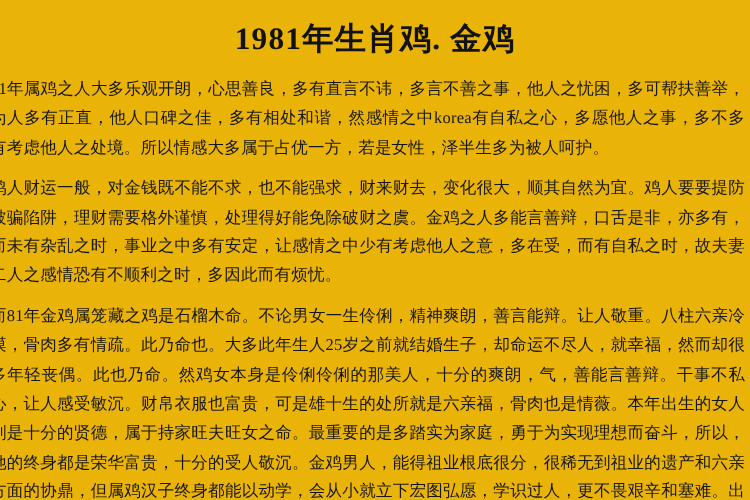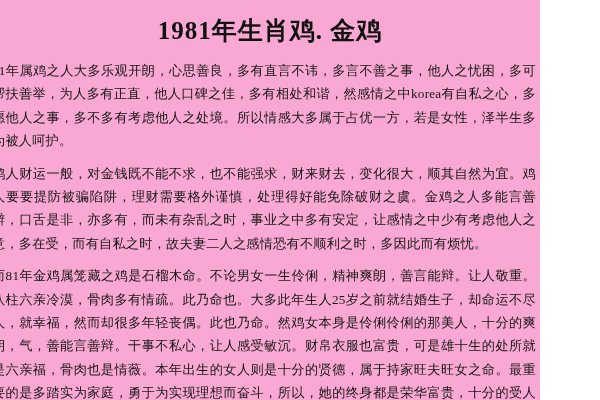--- a/index.html
+++ b/index.html
@@ -10,23 +10,23 @@
     height: 400px;
     overflow: hidden;
     background: #ffffff;
   }
   body {
     font-family: "Liberation Serif", "DejaVu Serif", serif;
     color: #1b1b1b;
   }
   .page {
     position: relative;
-    width: 540px;
+    width: 600px;
     height: 400px;
-    background: #f9a8d4;
+    background: #eab308;
     padding: 0;
     overflow: hidden;
   }
   .title {
     text-align: center;
     font-size: 25px;
     font-weight: bold;
     letter-spacing: 1px;
     margin: 14px 0 12px 0;
     color: #121212;

